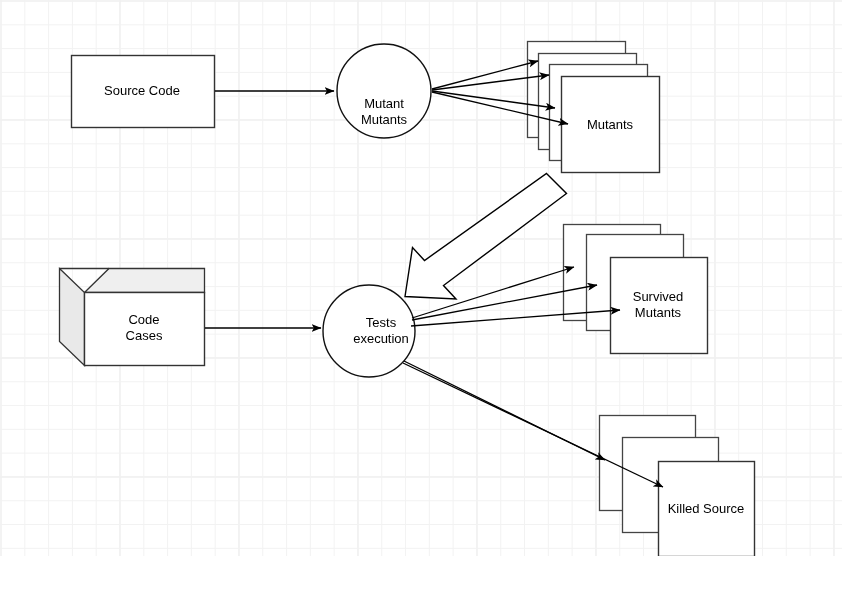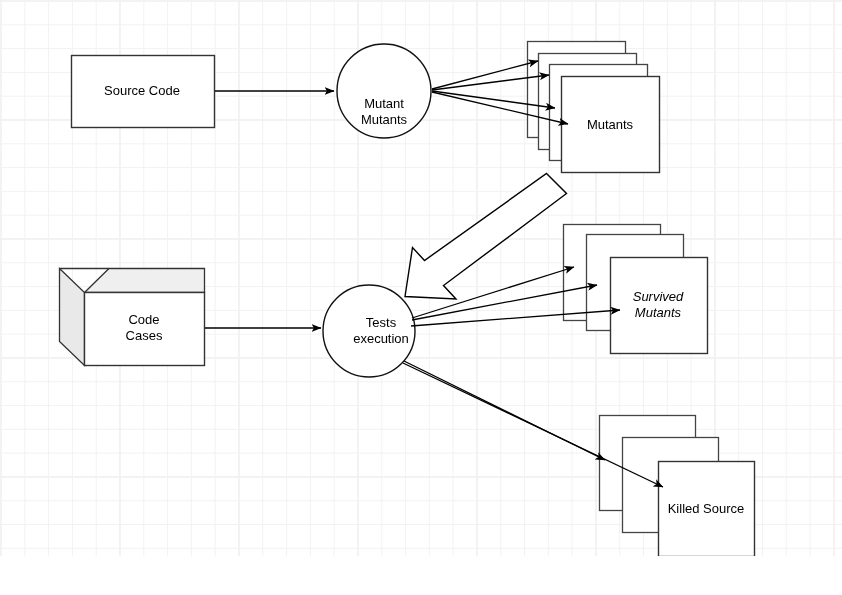--- a/index.html
+++ b/index.html
@@ -135,20 +135,20 @@
   <div class="node-label" style="left:144px; top:328px;">
     <div>Code</div>
     <div>Cases</div>
   </div>
 
   <div class="node-label" style="left:369px; top:331px;margin-left:12px;">
     <div>Tests</div>
     <div>execution</div>
   </div>
 
-  <div class="node-label" style="left:658px; top:305px;font-style:italic;">
+  <div class="node-label" style="left:658px; top:305px;">
     <div>Survived</div>
     <div>Mutants</div>
   </div>
 
   <div class="node-label" style="left:706px; top:509px;">Killed Source</div>
 
 </div>
 
 </body></html>

